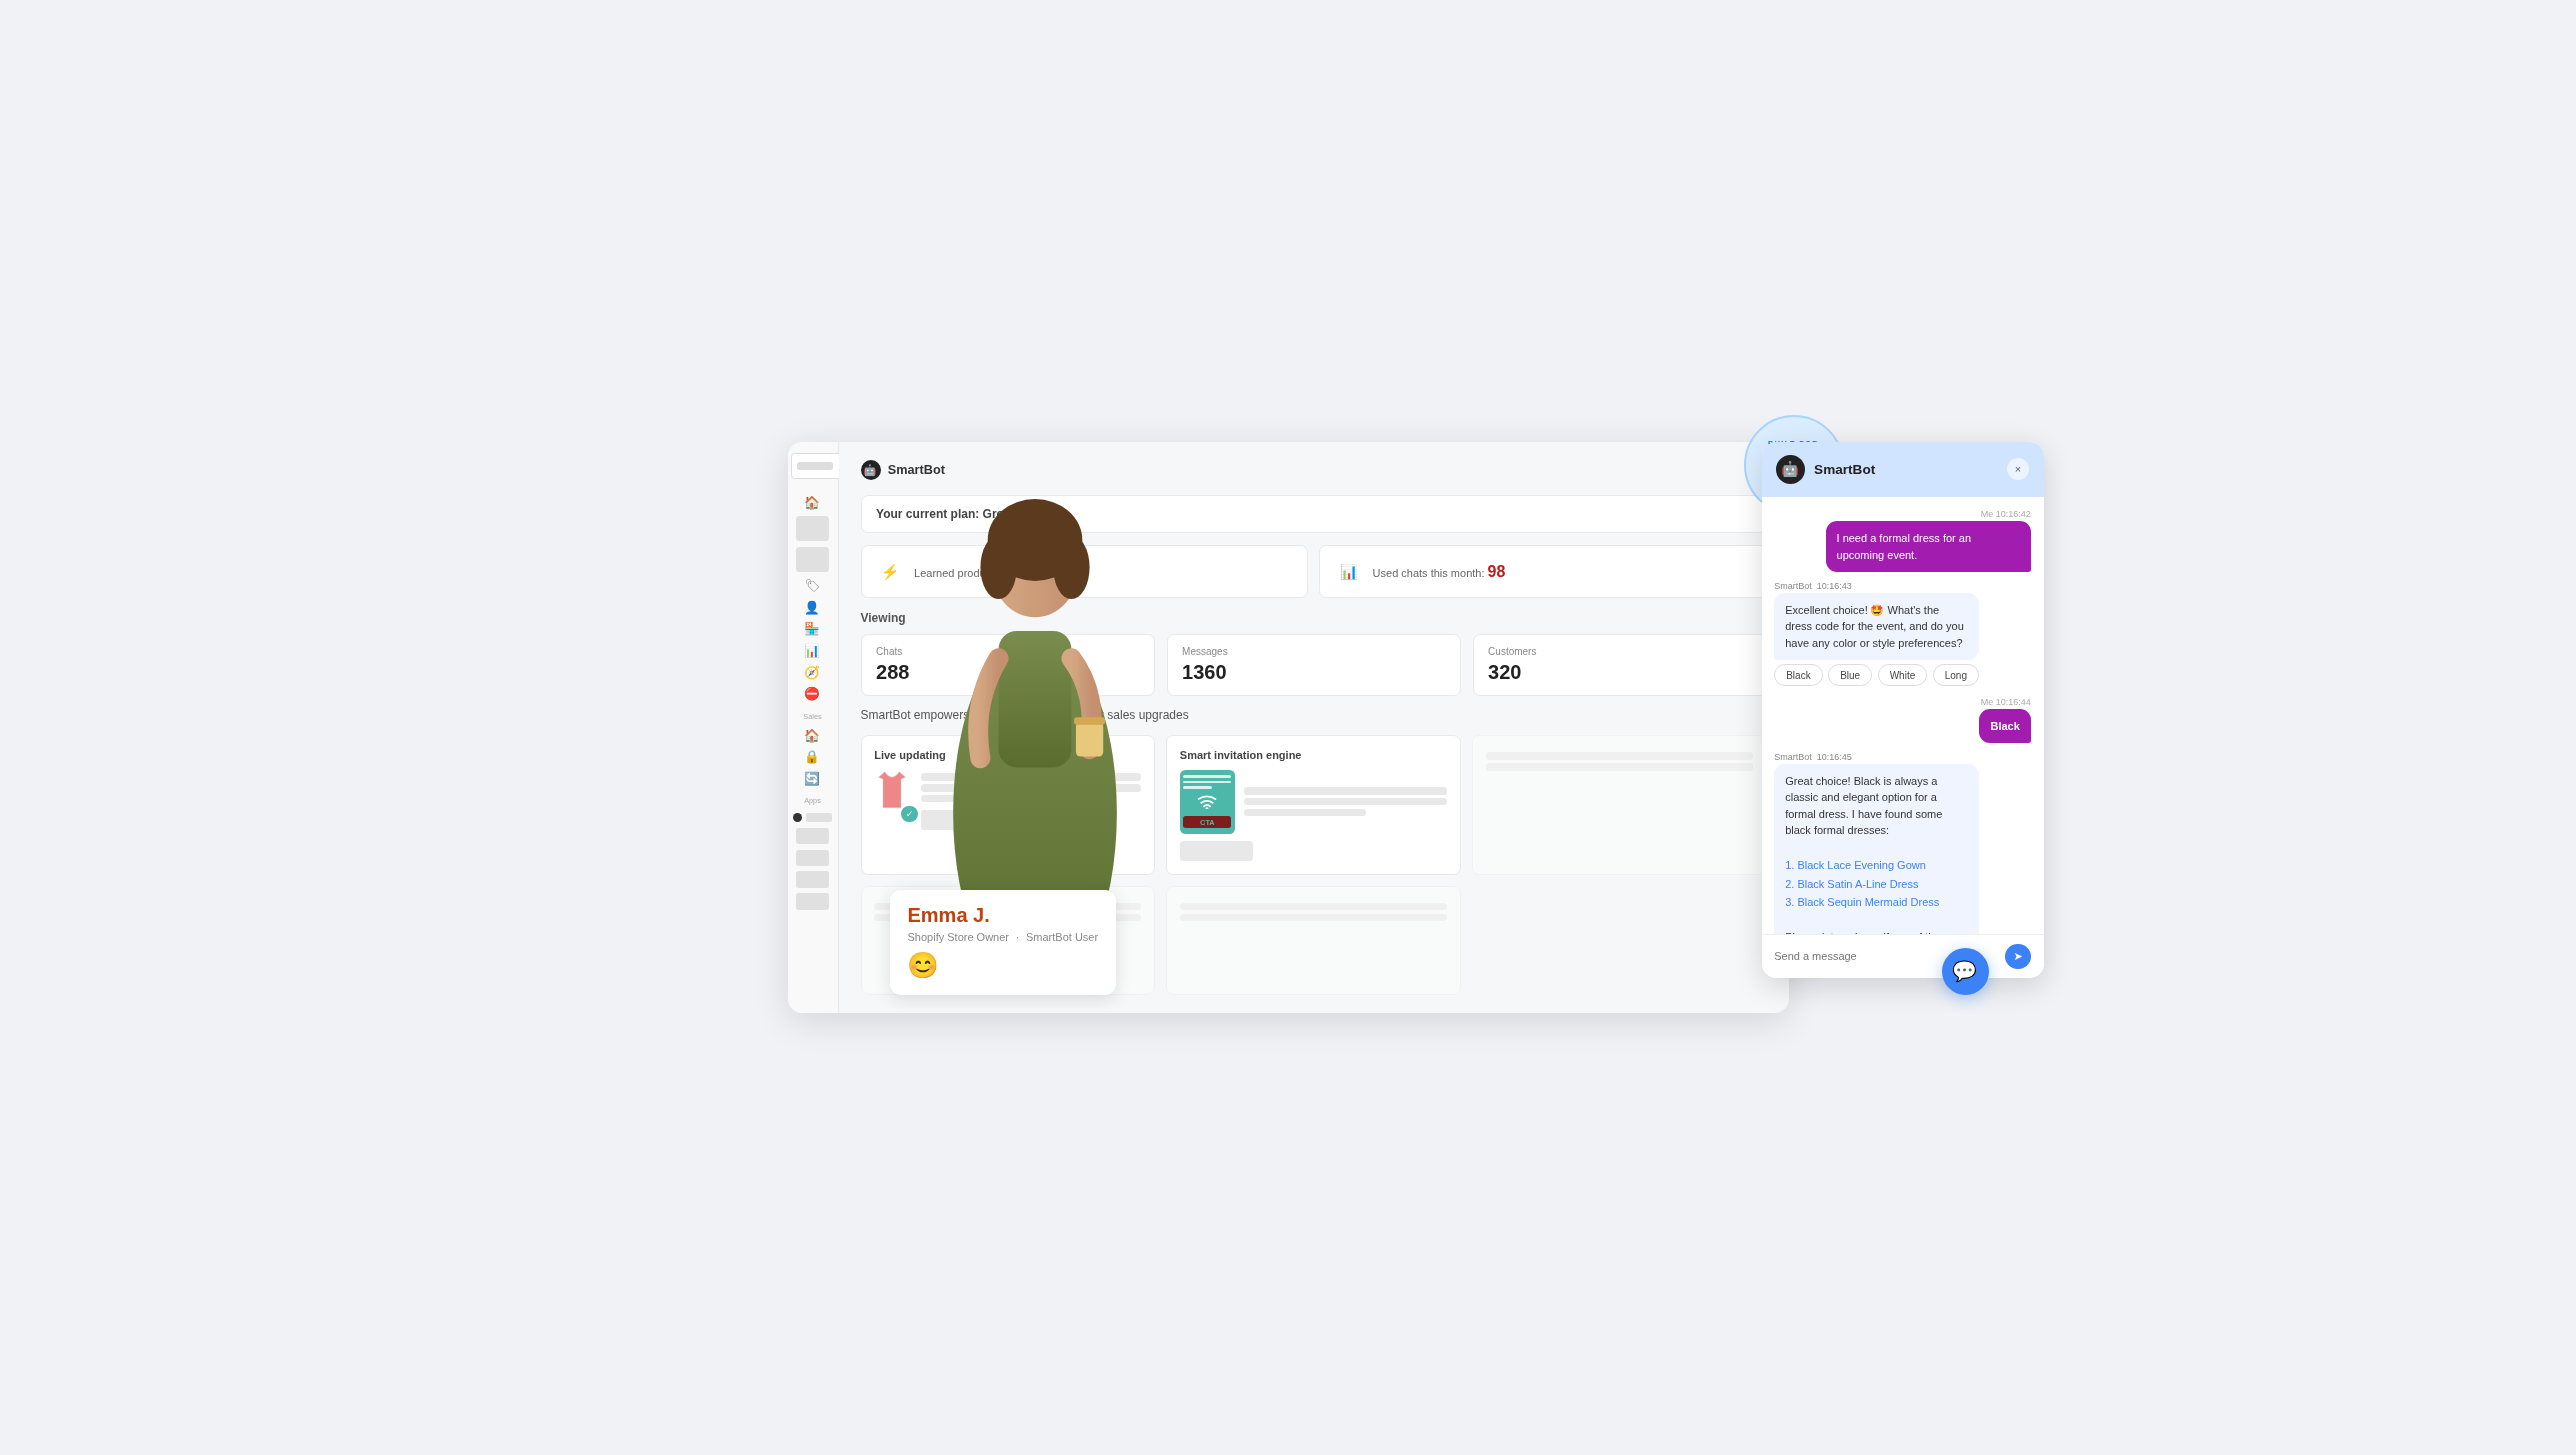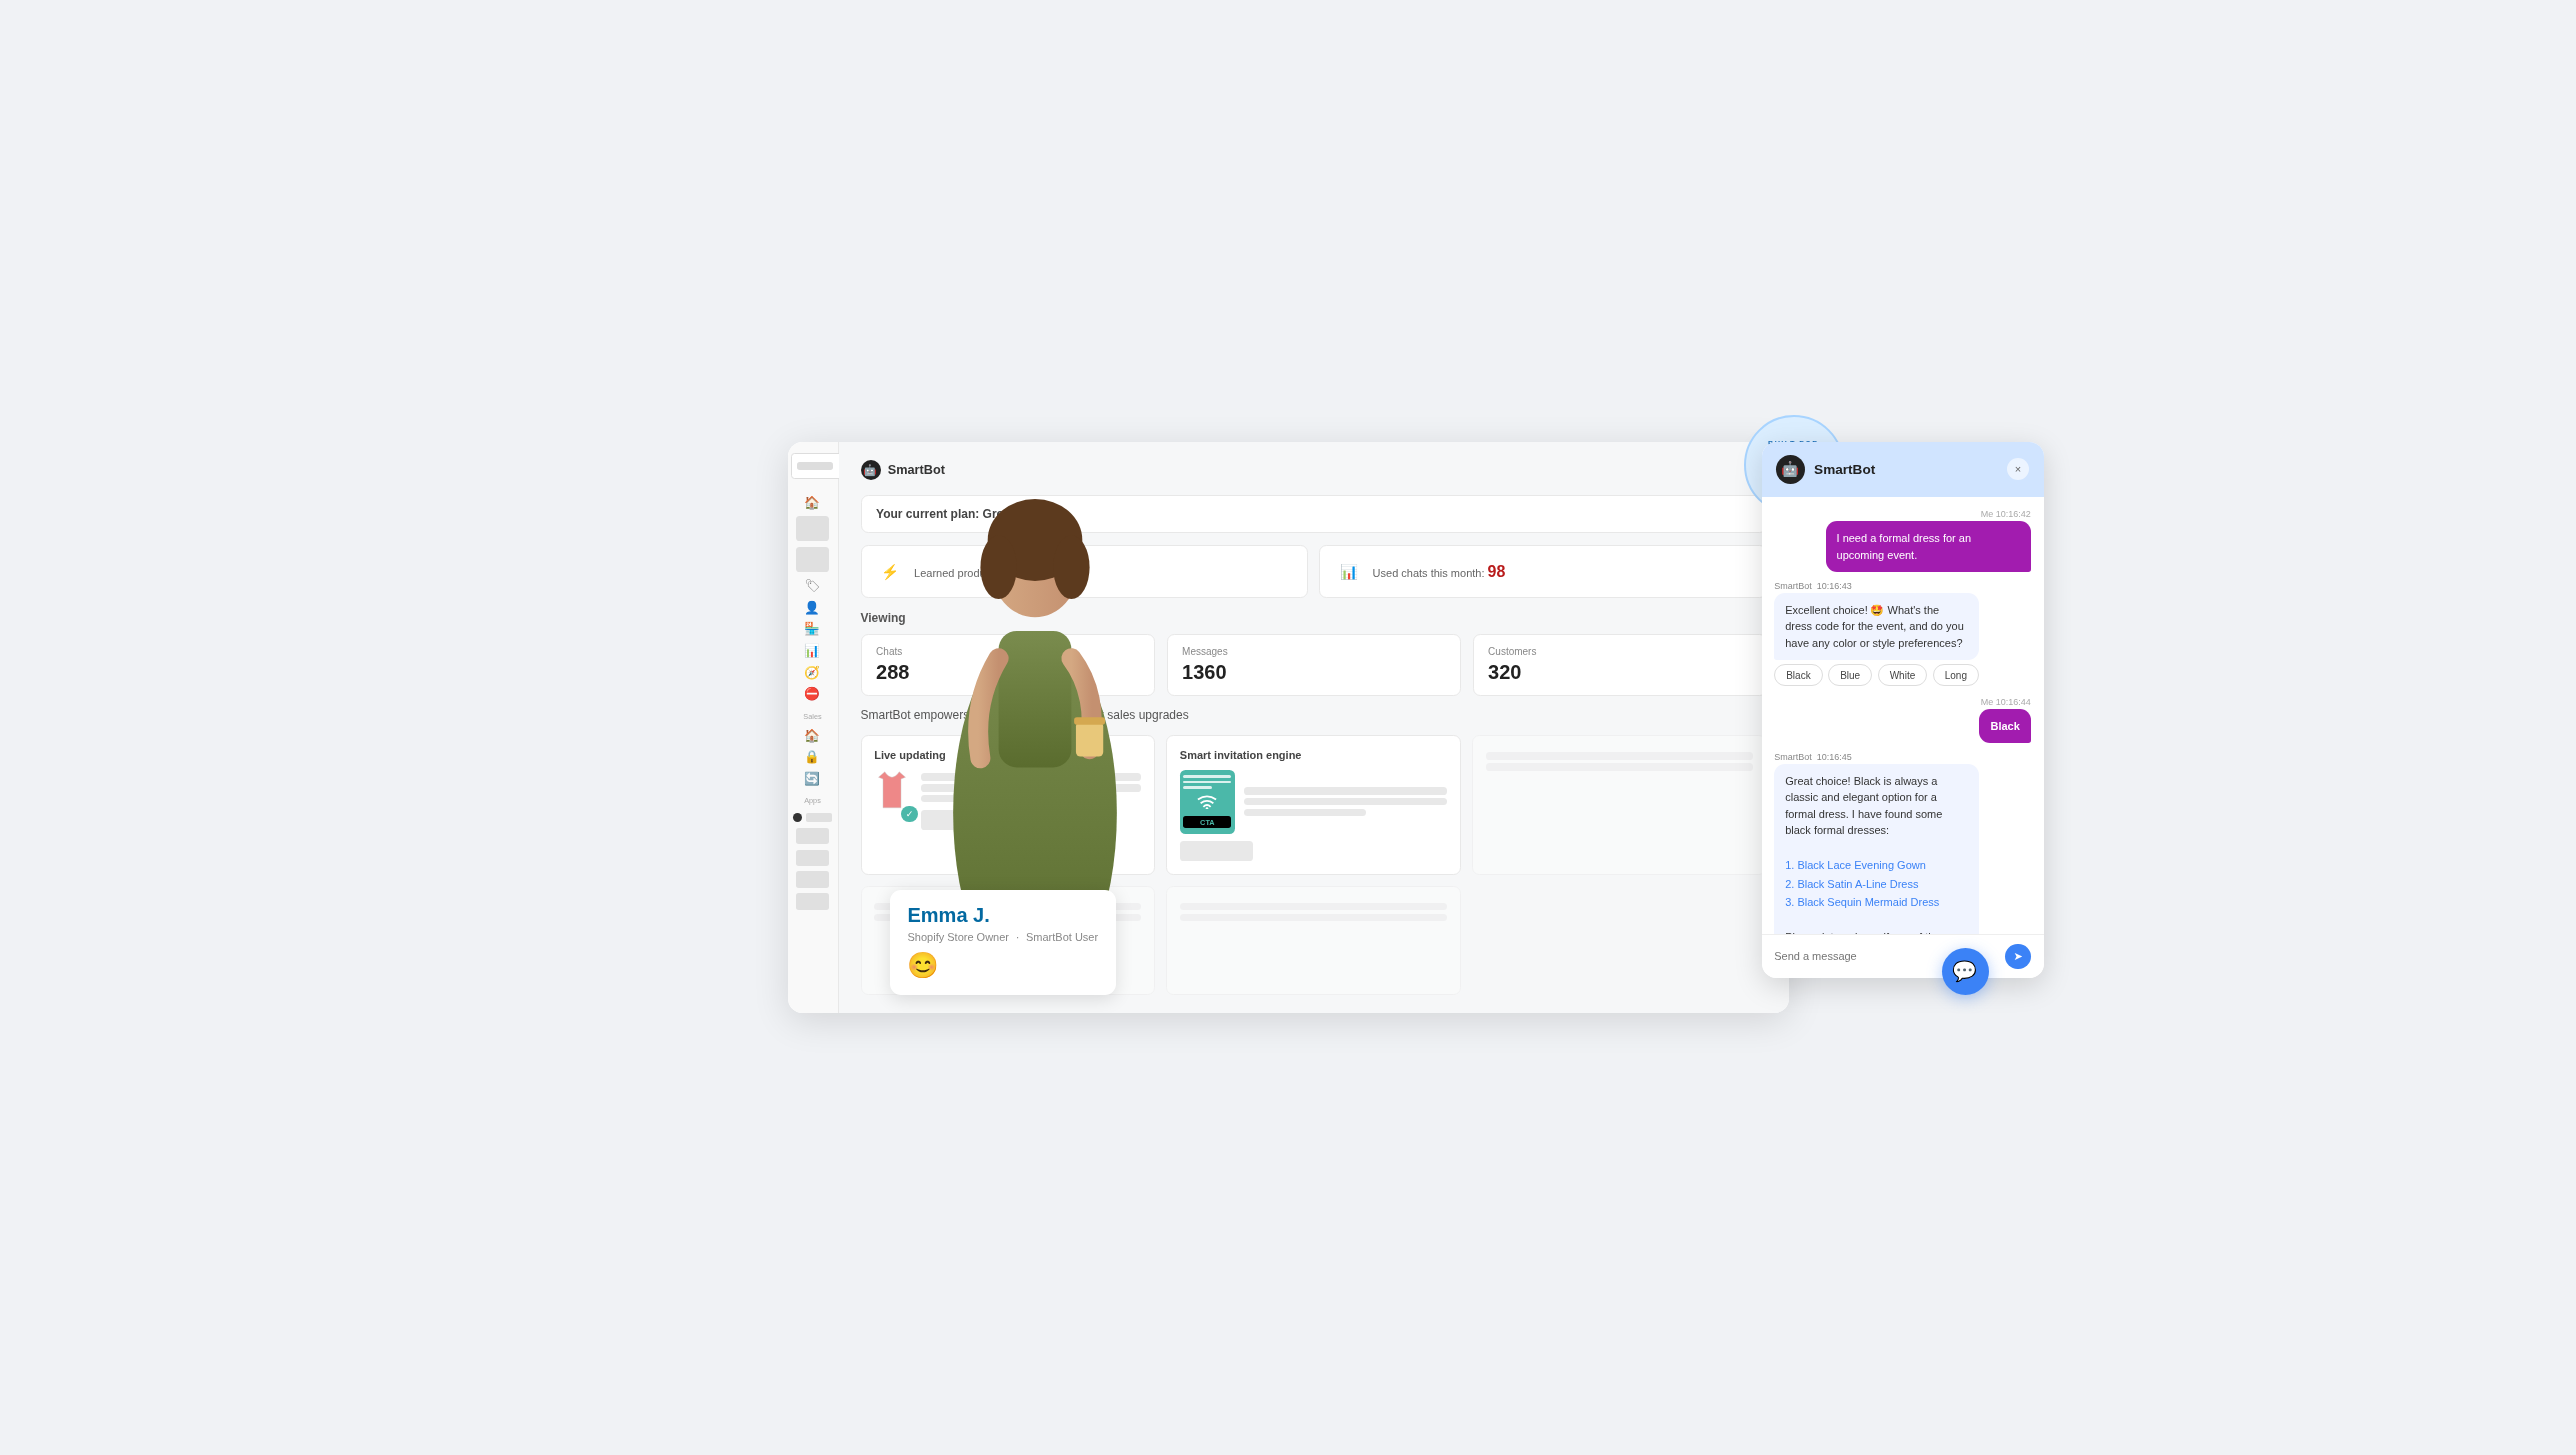--- a/index.html
+++ b/index.html
@@ -294,21 +294,21 @@
       left: 0;
       background: #fff;
       border-radius: 11px;
       padding: 14.6px 18px;
       box-shadow: 0 3.6px 18px rgba(0,0,0,0.12);
       z-index: 5;
     }
     .person-name {
       font-size: 20px;
       font-weight: 700;
-      color: #0369a1;
+      color: #c2410c;
     }
     .person-subtitle {
       font-size: 11px;
       color: #888;
       margin-top: 3.6px;
     }
     .person-subtitle .dot { margin: 0 3.6px; }
     .emoji-icon {
       font-size: 25.5px;
       margin-top: 7.3px;
@@ -666,21 +666,21 @@
               <div class="phone-line"></div>
               <div class="phone-line" style="width:60%"></div>
               <div style="margin-top:3.6px;display:flex;justify-content:center;">
                 <svg width="20" height="14.6" viewBox="0 0 22 16">
                   <path d="M1 5 Q11 -2 21 5" fill="none" stroke="#fff" stroke-width="2"></path>
                   <path d="M4 9 Q11 4 18 9" fill="none" stroke="#fff" stroke-width="2"></path>
                   <path d="M7 13 Q11 9 15 13" fill="none" stroke="#fff" stroke-width="2"></path>
                   <circle cx="11" cy="15" r="1.5" fill="#fff"></circle>
                 </svg>
               </div>
-              <div style="background:#000000;border-radius:2.7px;padding:1.8px 3.6px;margin-top:3.6px;font-size:7.3px;color:#4bb8a9;text-align:center;font-weight:600;">CTA</div>
+              <div style="background:#7f1d1d;border-radius:2.7px;padding:1.8px 3.6px;margin-top:3.6px;font-size:7.3px;color:#4bb8a9;text-align:center;font-weight:600;">CTA</div>
             </div>
             <div style="flex:1;">
               <div class="feature-placeholder"></div>
               <div class="feature-placeholder"></div>
               <div class="feature-placeholder short"></div>
             </div>
           </div>
           <div class="feature-btn-placeholder"></div>
         </div>
 

